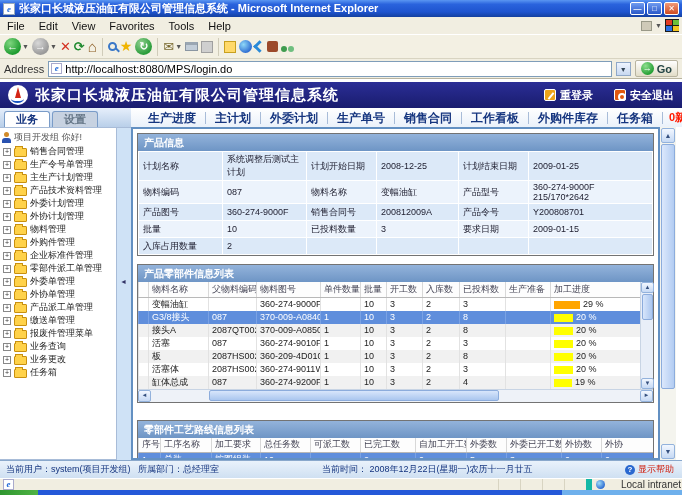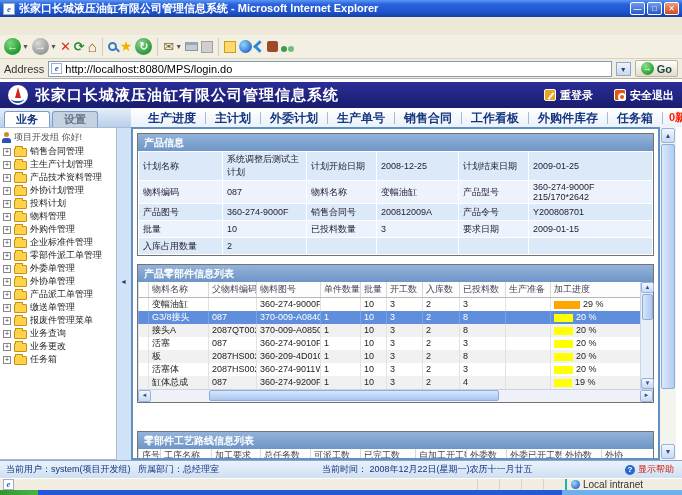--- a/index.html
+++ b/index.html
@@ -160,41 +160,59 @@
   .st-help{position:absolute;right:8px;display:flex;align-items:center;gap:3px;color:#d02010}
   .help-ico{width:10px;height:10px;border-radius:50%;background:#2a68d0;color:#fff;font-size:8px;
     line-height:10px;text-align:center;font-weight:bold}
 
   
   .ie-status{position:absolute;top:478px;left:0;right:0;height:12px;background:#f1eee1;border-top:1px solid #fff;
     display:flex;align-items:center;font-size:10px;color:#333}
   .ie-status .addr-e{margin-left:3px}
   .ie-segs{margin-left:auto;display:flex;align-items:center;height:100%}
   .seg{width:22px;height:100%;border-left:1px solid #d8d4c2}
-  .zone{display:flex;align-items:center;gap:3px;width:117px;height:100%;border-left:2px solid #14b8a6;padding-left:4px}
+  .zone{display:flex;align-items:center;gap:16px;width:96px;height:100%;border-left:6px solid #14b8a6;padding-left:4px}
   .globe{width:9px;height:9px;border-radius:50%;background:radial-gradient(circle at 35% 35%,#9fdcf8,#2a68d0 75%);flex:none}
   .taskbar{position:absolute;top:490px;left:0;right:0;height:5px;background:#2458d8}
   .tb-start{position:absolute;left:0;top:0;width:38px;height:5px;background:linear-gradient(90deg,#2f9630,#4fb344)}
   .tb-tray{position:absolute;right:0;top:0;width:120px;height:5px;background:#6fb0ec}
 </style>
 </head>
 <body>
 
 <div class="screen">
 
   <div class="titlebar">
     <span class="tb-icon">e</span>
     <span class="tb-title">张家口长城液压油缸有限公司管理信息系统 - Microsoft Internet Explorer</span>
     <span class="win-btns">
       <span class="win-btn">—</span>
       <span class="win-btn">□</span>
       <span class="win-btn close">✕</span>
     </span>
   </div>
 
+  <div class="menubar" id="menubar">
+      <span class="menu-item">File</span>
+      <span class="menu-item">Edit</span>
+      <span class="menu-item">View</span>
+      <span class="menu-item">Favorites</span>
+      <span class="menu-item">Tools</span>
+      <span class="menu-item">Help</span>
+    <span class="brand-area">
+      <span class="mini-pic"></span>
+      <span class="caret">▼</span>
+      <span class="win-flag">
+          <i class="wf1"></i>
+          <i class="wf2"></i>
+          <i class="wf3"></i>
+          <i class="wf4"></i>
+        </span>
+    </span>
+  </div>
 
   <div class="toolbar">
     <span class="tool">
         <span class="circ back">←</span>
         <span class="caret">▼</span>
       </span>
     <span class="tool">
         <span class="circ fwd">→</span>
         <span class="caret">▼</span>
       </span>
@@ -301,36 +319,41 @@
         </div>
         <div id="tree">
             <div class="tree-item">
               <span class="plusbox">+</span>
               <span class="folder"></span>
               <span class="tree-label">销售合同管理</span>
             </div>
             <div class="tree-item">
               <span class="plusbox">+</span>
               <span class="folder"></span>
+              <span class="tree-label">生产令号单管理</span>
+            </div>
+            <div class="tree-item">
+              <span class="plusbox">+</span>
+              <span class="folder"></span>
               <span class="tree-label">主生产计划管理</span>
             </div>
             <div class="tree-item">
               <span class="plusbox">+</span>
               <span class="folder"></span>
               <span class="tree-label">产品技术资料管理</span>
             </div>
             <div class="tree-item">
               <span class="plusbox">+</span>
               <span class="folder"></span>
+              <span class="tree-label">外委计划管理</span>
+            </div>
+            <div class="tree-item">
+              <span class="plusbox">+</span>
+              <span class="folder"></span>
               <span class="tree-label">外协计划管理</span>
-            </div>
-            <div class="tree-item">
-              <span class="plusbox">+</span>
-              <span class="folder"></span>
-              <span class="tree-label">投料计划</span>
             </div>
             <div class="tree-item">
               <span class="plusbox">+</span>
               <span class="folder"></span>
               <span class="tree-label">物料管理</span>
             </div>
             <div class="tree-item">
               <span class="plusbox">+</span>
               <span class="folder"></span>
               <span class="tree-label">外购件管理</span>
@@ -581,21 +604,21 @@
               <div class="sb-btn dn">▼</div>
             </div>
           </div>
           <div class="hscroll">
             <div class="sb-btn">◄</div>
             <div class="h-thumb"></div>
             <div class="sb-btn rt">►</div>
           </div>
         </div>
 
-        <div class="panel" style="margin-top:28px">
+        <div class="panel" style="margin-top:17px">
           <div class="panel-hdr">零部件工艺路线信息列表</div>
           <table class="data-table" id="route-table">
             <colgroup>
                 <col style="width:22px">
                 <col style="width:51px">
                 <col style="width:49px">
                 <col style="width:50px">
                 <col style="width:50px">
                 <col style="width:55px">
                 <col style="width:51px">

